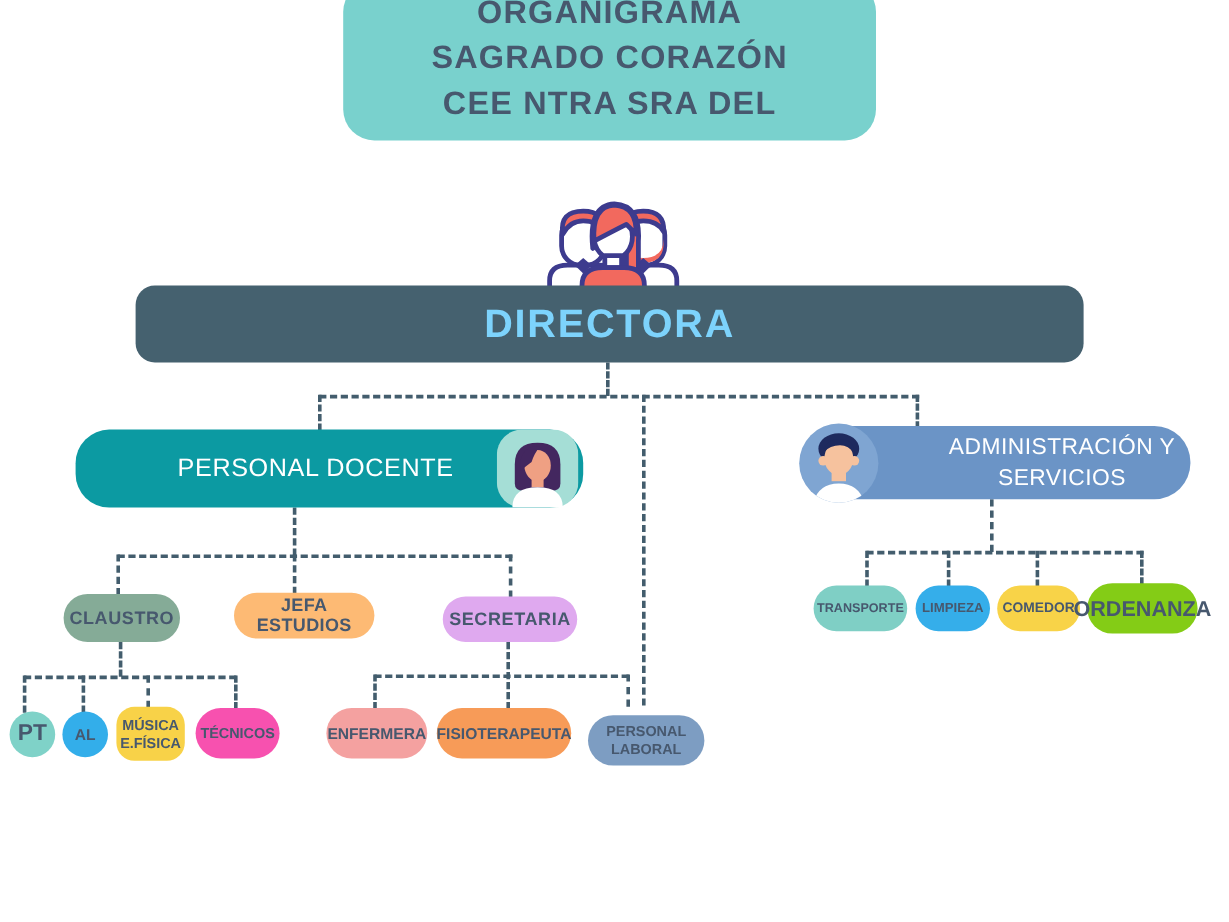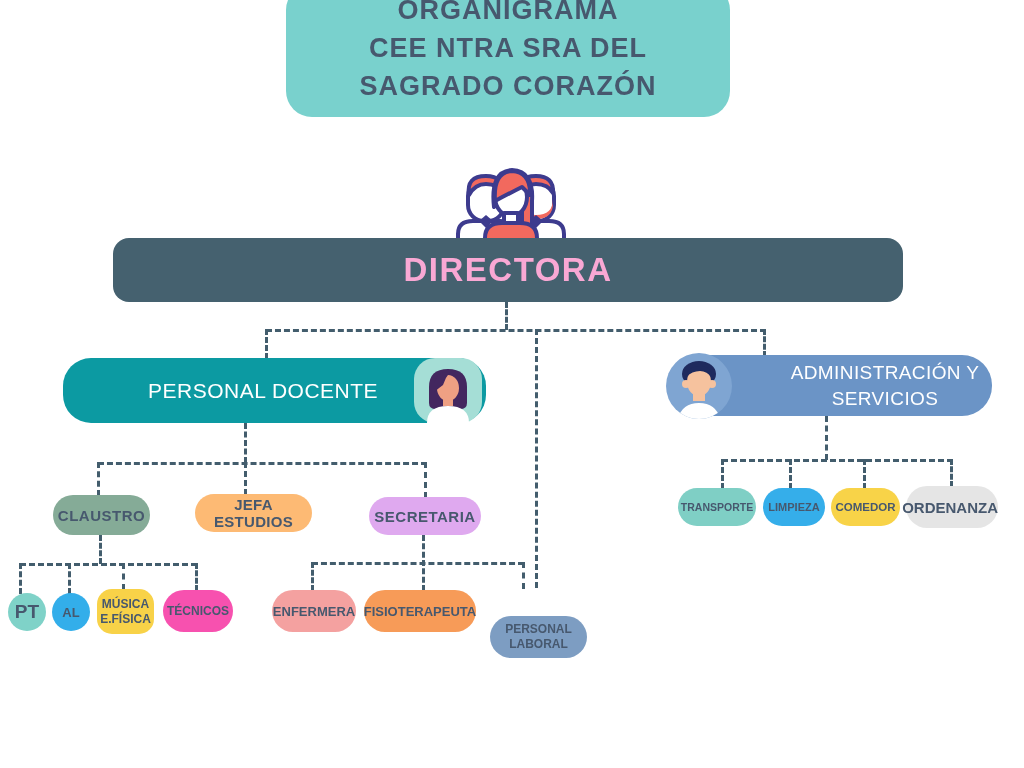--- a/index.html
+++ b/index.html
@@ -19,21 +19,21 @@
     position:absolute;left:286px;top:-16px;width:444px;height:133px;
     background:#79d1cd;border-radius:26px;display:flex;flex-direction:column;
     align-items:center;justify-content:flex-end;padding-bottom:12px;box-sizing:border-box;
   }
   [data-name="title-box"] .tl{
     font-weight:800;font-size:27px;letter-spacing:1px;color:#47586e;line-height:38px;
   }
   
   [data-name="directora-node"]{
     left:113px;top:238px;width:790px;height:64px;background:#45616f;
-    border-radius:16px;color:#f9a8d4;font-size:33px;font-weight:800;letter-spacing:1.5px;z-index:2;
+    border-radius:16px;color:#7dd3fc;font-size:33px;font-weight:800;letter-spacing:1.5px;z-index:2;
   }
   [data-name="team-icon"]{position:absolute;left:448px;top:155px;width:126px;height:92px;z-index:1;}
   
   [data-name="personal-docente-node"]{
     left:63px;top:358px;width:423px;height:65px;background:#0c9aa2;border-radius:28px;
     color:#ffffff;font-size:21px;font-weight:400;letter-spacing:.5px;
     justify-content:flex-start;padding-left:85px;z-index:2;
   }
   [data-name="teacher-avatar-icon"]{position:absolute;left:414px;top:358px;width:68px;height:65px;z-index:3;}
   [data-name="admin-servicios-node"]{
@@ -47,26 +47,26 @@
   [data-name="jefa-estudios-node"]{left:195px;top:494px;width:117px;height:38px;background:#fdba74;font-size:15px;letter-spacing:.3px;}
   [data-name="secretaria-node"]{left:369px;top:497px;width:112px;height:38px;background:#dfa9ef;font-size:15px;letter-spacing:.5px;}
   
   [data-name="pt-node"]{left:8px;top:593px;width:38px;height:38px;border-radius:50%;background:#7fd2c8;font-size:19px;}
   [data-name="al-node"]{left:52px;top:593px;width:38px;height:38px;border-radius:50%;background:#33aeea;font-size:13px;align-items:center;}
   [data-name="musica-efisica-node"]{left:97px;top:589px;width:57px;height:45px;border-radius:15px;background:#f8d248;font-size:12px;}
   [data-name="tecnicos-node"]{left:163px;top:590px;width:70px;height:42px;border-radius:21px;background:#f751af;font-size:12px;}
   
   [data-name="enfermera-node"]{left:272px;top:590px;width:84px;height:42px;border-radius:21px;background:#f4a1a0;font-size:13px;}
   [data-name="fisioterapeuta-node"]{left:364px;top:590px;width:112px;height:42px;border-radius:21px;background:#f79b58;font-size:13px;}
-  [data-name="personal-laboral-node"]{left:490px;top:616px;width:97px;height:42px;border-radius:21px;background:#7d9dc2;font-size:12px;}
+  [data-name="personal-laboral-node"]{left:490px;top:596px;width:97px;height:42px;border-radius:21px;background:#7d9dc2;font-size:12px;}
   
   [data-name="transporte-node"]{left:678px;top:488px;width:78px;height:38px;border-radius:19px;background:#7fcfc5;font-size:10.5px;}
   [data-name="limpieza-node"]{left:763px;top:488px;width:62px;height:38px;border-radius:19px;background:#35aeea;font-size:11px;}
   [data-name="comedor-node"]{left:831px;top:488px;width:69px;height:38px;border-radius:19px;background:#f8d348;font-size:11.5px;}
-  [data-name="ordenanza-node"]{left:906px;top:486px;width:92px;height:42px;border-radius:21px;background:#e5e5e5;font-size:15px;justify-content:flex-end;}
+  [data-name="ordenanza-node"]{left:906px;top:486px;width:92px;height:42px;border-radius:21px;background:#84cc16;font-size:18px;}
   
   .vline{position:absolute;width:0;border-left:3px dashed #435d6d;}
   .hline{position:absolute;height:0;border-top:3px dashed #435d6d;}
   [data-name="connector-root-stem"]{left:505px;top:302px;height:28px;}
   [data-name="connector-root-h"]{left:266px;top:329px;width:500px;}
   [data-name="connector-drop-docente"]{left:265px;top:329px;height:30px;}
   [data-name="connector-drop-admin"]{left:763px;top:329px;height:28px;}
   [data-name="connector-drop-laboral-long"]{left:535px;top:329px;height:259px;}
   [data-name="connector-docente-stem"]{left:244px;top:423px;height:40px;}
   [data-name="connector-docente-h"]{left:98px;top:462px;width:329px;}
@@ -90,22 +90,22 @@
   [data-name="connector-drop-comedor"]{left:863px;top:459px;height:30px;}
   [data-name="connector-drop-ordenanza"]{left:950px;top:459px;height:28px;}
 </style>
 </head>
 <body>
 
 <div id="canvas" data-name="organigrama-diagram">
 
   <div data-name="title-box">
     <div class="tl" data-name="title-line">ORGANIGRAMA</div>
+    <div class="tl" data-name="title-line">SAGRADO CORAZÓN</div>
     <div class="tl" data-name="title-line">CEE NTRA SRA DEL</div>
-    <div class="tl" data-name="title-line">SAGRADO CORAZÓN</div>
   </div>
 
   <svg data-name="team-icon" viewBox="0 0 126 92">
     <g stroke="#3d3b8e" stroke-width="4" stroke-linejoin="round">
 
       <path d="M10,92 V79 Q10,66 25,66 H52 Q63,66 64,76 V92 Z" fill="#ffffff"></path>
       <rect x="20" y="25" width="36" height="41" rx="16" fill="#ffffff"></rect>
       <path d="M21,40 Q18,21 38,21 Q56,21 55,38 Q50,29 38,29 Q27,29 21,40 Z" fill="#f2695e"></path>
       <path d="M31,66 l7,-6 7,6 -7,7 Z" fill="#3d3b8e" stroke="none"></path>
 

